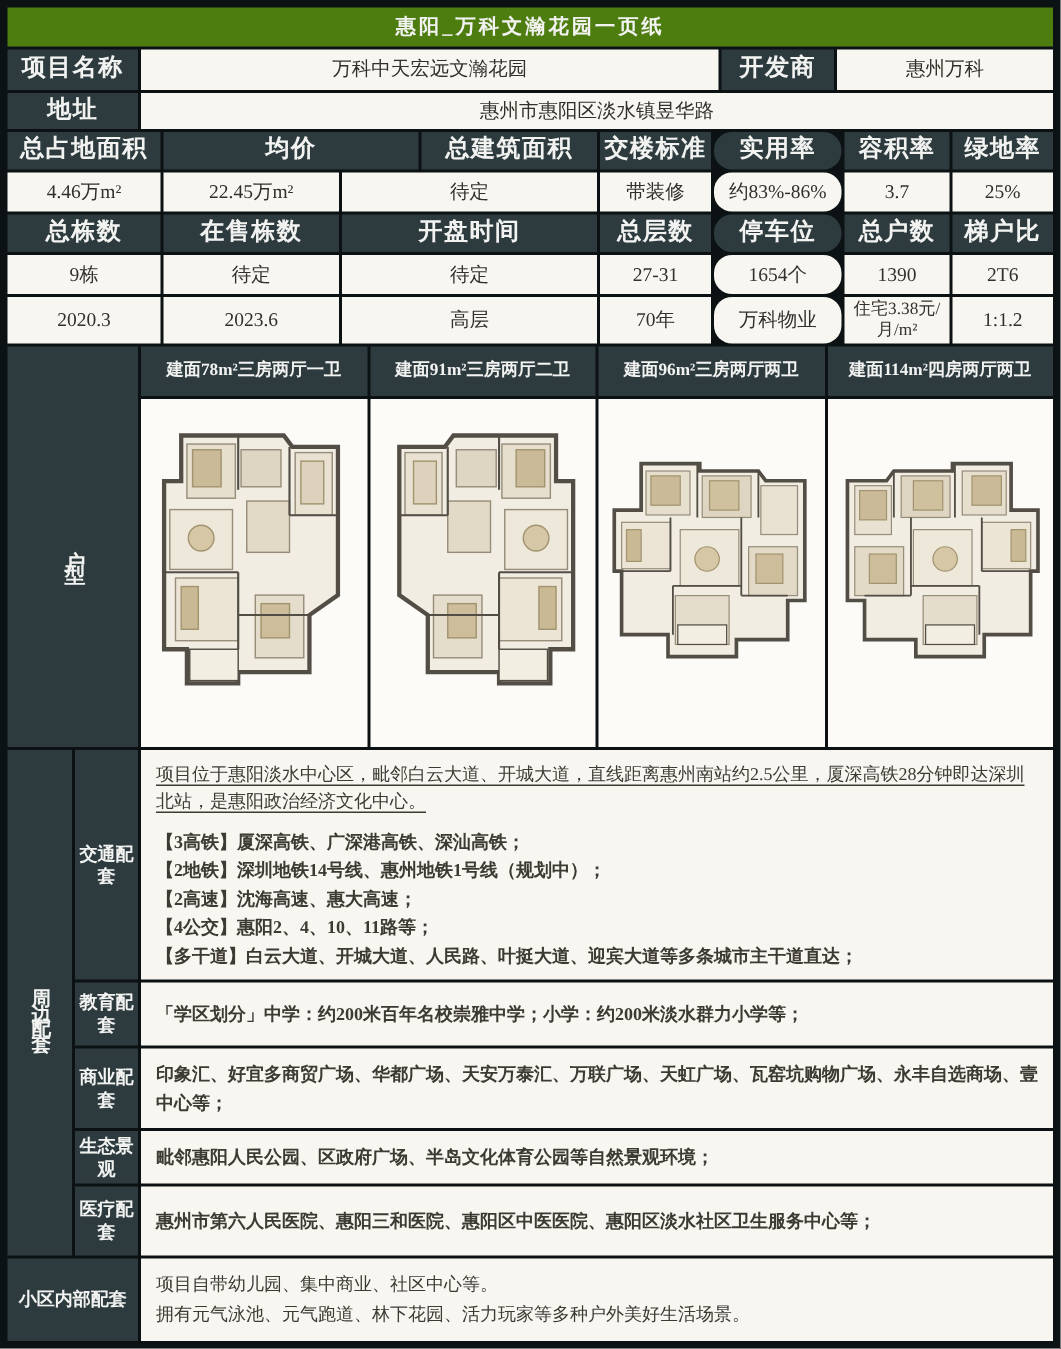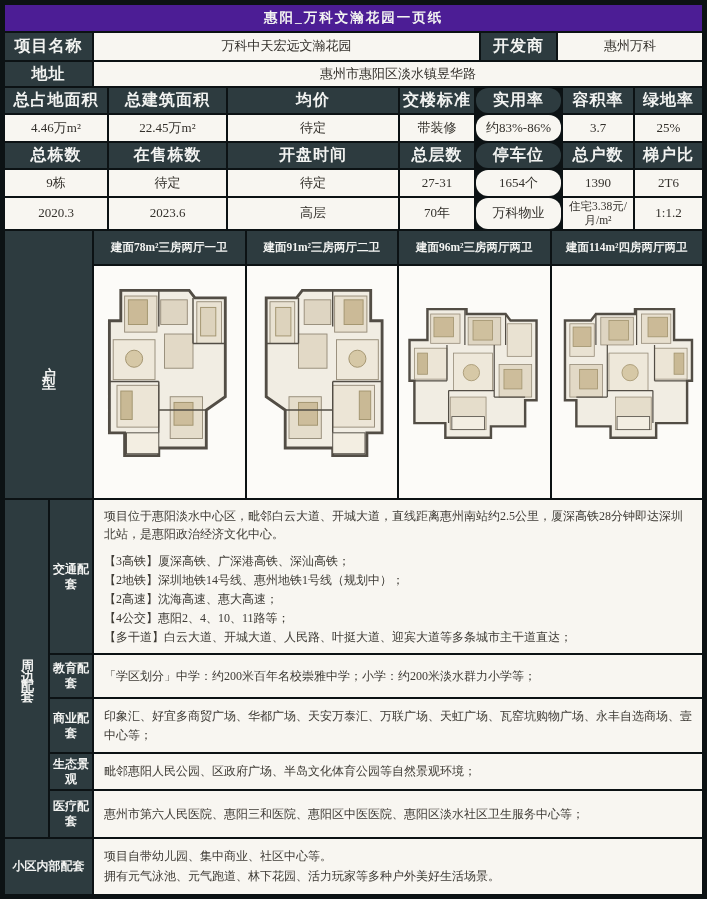--- a/index.html
+++ b/index.html
@@ -9,21 +9,21 @@
   .sheet {
     width:707px; height:899px;
     background:#0c1214;
     padding:5px;
     display:flex; flex-direction:column; gap:2px;
     overflow:hidden;
   }
   .row { display:flex; gap:2px; flex-shrink:0; }
 
   .dark  { background:#2d3b3f; color:#f2f3f1; }
-  .dark2 { background:#4c1d95; color:#f2f3f1; }
+  .dark2 { background:#4d7c0f; color:#f2f3f1; }
   .paper { background:#f8f6f1; color:#33302b; }
 
   .cell {
     display:flex; align-items:center; justify-content:center;
     text-align:center; line-height:1.15; padding:2px 3px;
   }
   .hd  { font-size:16px; font-weight:bold; letter-spacing:1px; }
   .val { font-size:13px; }
 
   .title-bar { height:26px; font-size:13.5px; font-weight:bold; letter-spacing:2px; }
@@ -65,22 +65,22 @@
   .sec { display:flex; gap:2px; }
   .sec-lab { width:42px; flex:none; font-size:12px; font-weight:bold; line-height:1.25;
              display:flex; align-items:center; justify-content:center; text-align:center; padding:2px; }
   .sec-body { flex:1; background:#f8f6f1; color:#3d3a34; font-size:12px;
               padding:6px 10px; display:flex; flex-direction:column; justify-content:center; }
   .sec-traffic { height:153px; }
   .sec-edu { height:42px;justify-content:flex-end; }
   .sec-biz { height:53px; }
   .sec-eco { height:35px; }
   .sec-med { height:46px; }
-  .intro { text-underline-offset:3px; margin-bottom:8px; line-height:1.55; }
-  .bullet { line-height:1.58; }
+  .intro { text-decoration:underline; text-underline-offset:3px; margin-bottom:8px; line-height:1.55; }
+  .bullet { line-height:1.58;font-weight:bold; }
   .internal-row { height:55px; }
   .internal-row .sec-lab { width:87px; font-size:12px; }
   .lines p { line-height:1.6; }
 </style>
 </head>
 <body>
 
 <div class="sheet">
 
   <div class="row">
@@ -94,22 +94,22 @@
     <div class="cell paper val dev-val">惠州万科</div>
   </div>
 
   <div class="row r-addr">
     <div class="cell dark hd lab-w">地址</div>
     <div class="cell paper val grow">惠州市惠阳区淡水镇昱华路</div>
   </div>
 
   <div class="row spec-h">
     <div class="cell dark hd c1">总占地面积</div>
+    <div class="cell dark hd c3">均价</div>
     <div class="cell dark hd c2">总建筑面积</div>
-    <div class="cell dark hd c3">均价</div>
     <div class="cell dark hd c4">交楼标准</div>
     <div class="cell dark hd c5">实用率</div>
     <div class="cell dark hd c6">容积率</div>
     <div class="cell dark hd c7">绿地率</div>
   </div>
   <div class="row spec-v">
     <div class="cell paper val c1">4.46万m²</div>
     <div class="cell paper val c2">22.45万m²</div>
     <div class="cell paper val c3">待定</div>
     <div class="cell paper val c4">带装修</div>

